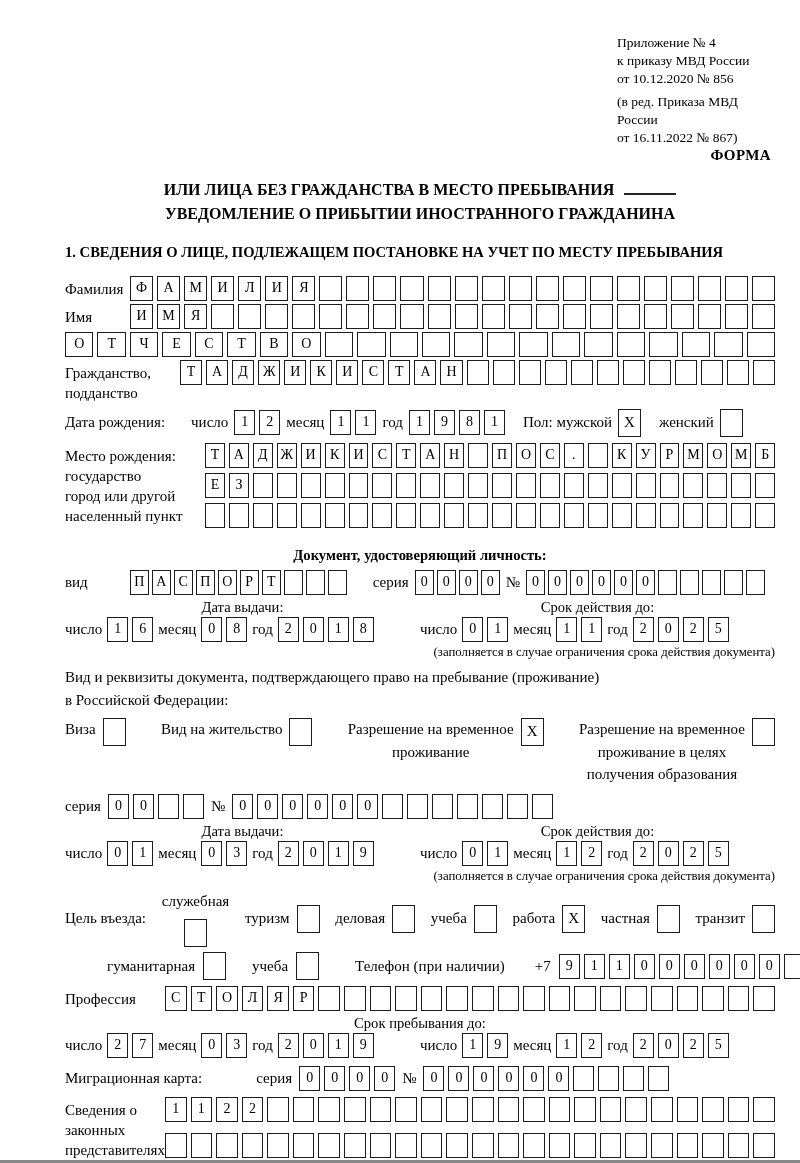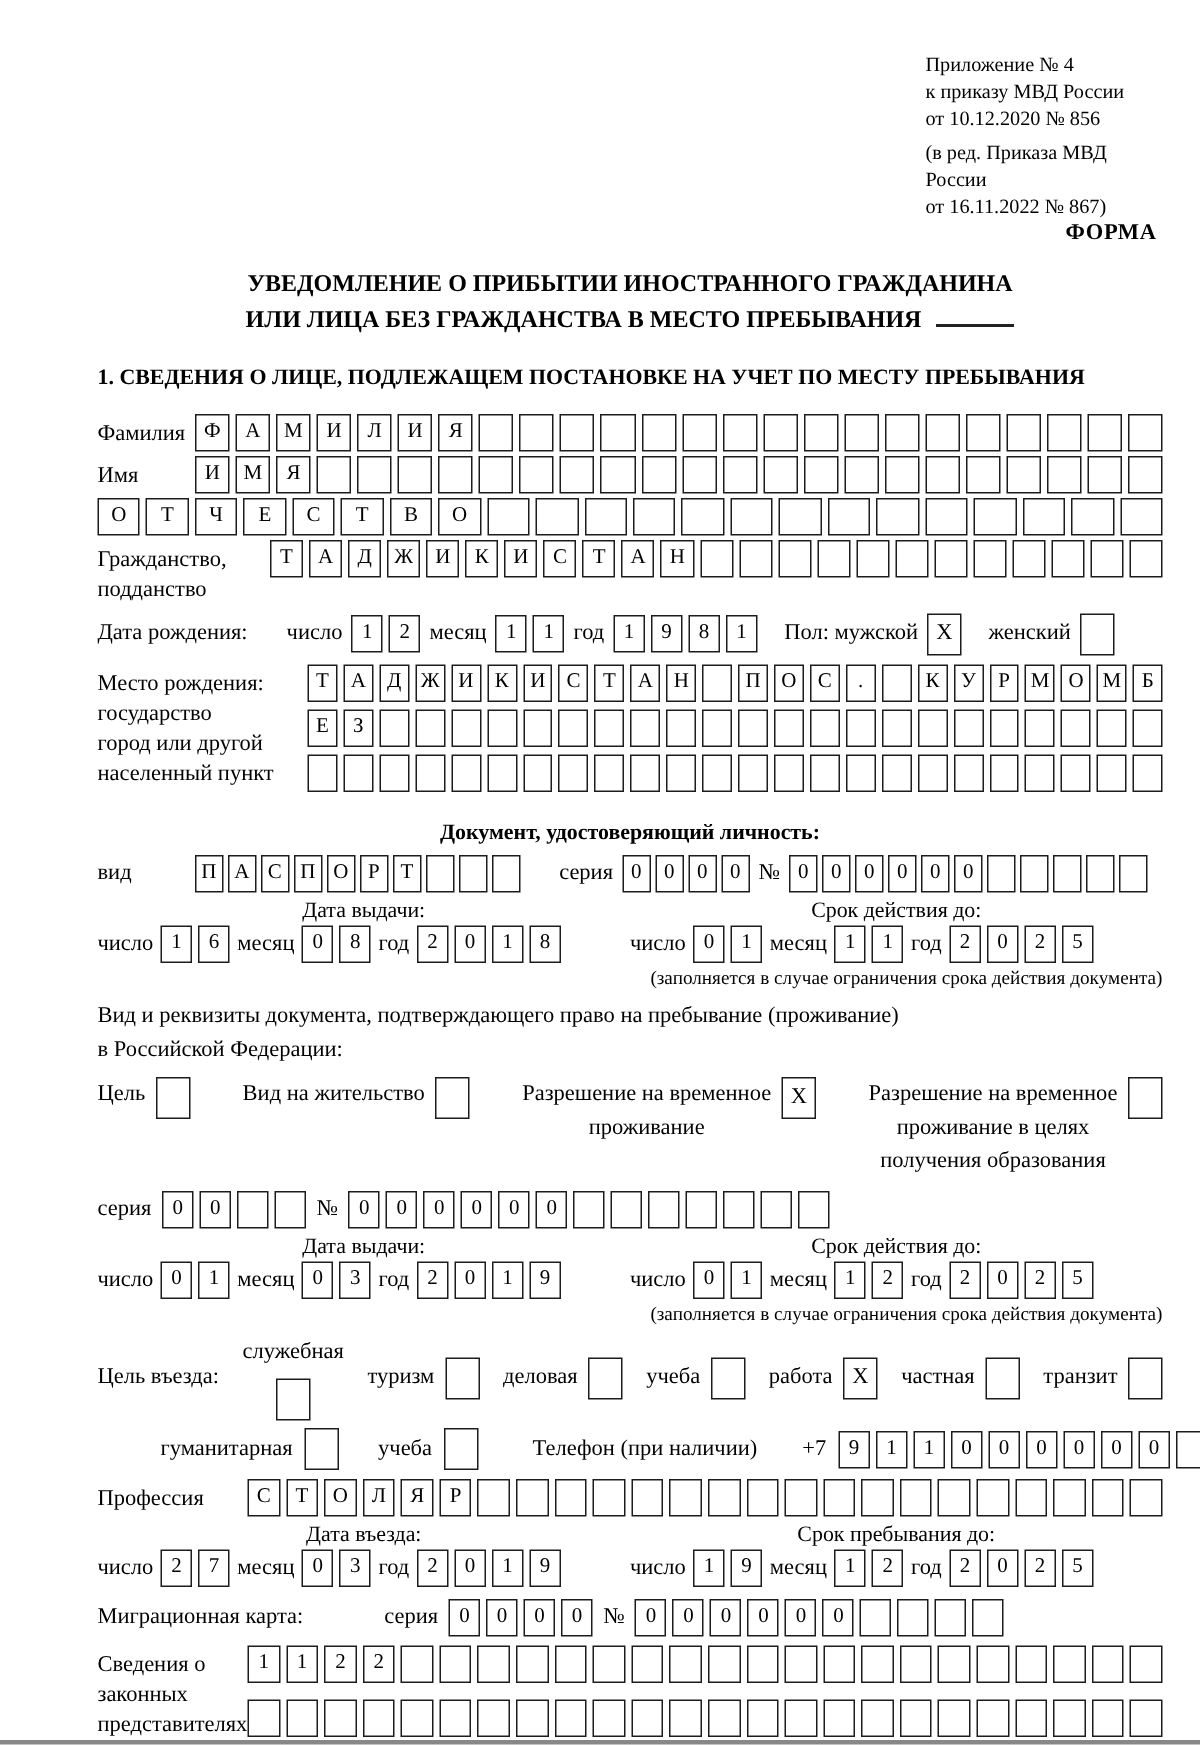--- a/index.html
+++ b/index.html
@@ -58,24 +58,24 @@
     <div>Приложение № 4</div>
     <div>к приказу МВД России</div>
     <div>от 10.12.2020 № 856</div>
     <div class="ref-ed">(в ред. Приказа МВД России</div>
     <div>от 16.11.2022 № 867)</div>
   </div>
 
   <div class="forma">ФОРМА</div>
 
   <div class="title">
-    <div>УВЕДОМЛЕНИЕ О ПРИБЫТИИ ИНОСТРАННОГО ГРАЖДАНИНА</div>
     <div>
       <span>ИЛИ ЛИЦА БЕЗ ГРАЖДАНСТВА В МЕСТО ПРЕБЫВАНИЯ</span><span class="blank"></span>
     </div>
+    <div>УВЕДОМЛЕНИЕ О ПРИБЫТИИ ИНОСТРАННОГО ГРАЖДАНИНА</div>
   </div>
 
   <div class="sec">1. СВЕДЕНИЯ О ЛИЦЕ, ПОДЛЕЖАЩЕМ ПОСТАНОВКЕ НА УЧЕТ ПО МЕСТУ ПРЕБЫВАНИЯ</div>
 
   <div class="row mt15">
     <div class="lbl w65">Фамилия</div>
     <div class="boxrow fill">
         <span class="box">Ф</span>
         <span class="box">А</span>
         <span class="box">М</span>
@@ -400,21 +400,21 @@
   </div>
   <div class="note">(заполняется в случае ограничения срока действия документа)</div>
 
   <div class="intro">
     <div>Вид и реквизиты документа, подтверждающего право на пребывание (проживание)</div>
     <div>в Российской Федерации:</div>
   </div>
 
   <div class="cbrow">
     <div class="cbitem">
-      <span class="t">Цель</span>
+      <span class="t">Виза</span>
       <span class="boxrow cb">
           <span class="box"></span>
         </span>
     </div>
     <div class="cbitem">
       <span class="t">Вид на жительство</span>
       <span class="boxrow cb">
           <span class="box"></span>
         </span>
     </div>
@@ -609,21 +609,20 @@
         <span class="box"></span>
         <span class="box"></span>
         <span class="box"></span>
         <span class="box"></span>
         <span class="box"></span>
         <span class="box"></span>
       </div>
   </div>
 
   <div class="dhead mt6">
-    <div>Дата въезда:</div>
     <div>Срок пребывания до:</div>
   </div>
   <div class="dpair">
     <div class="dline">
       <span class="t">число</span>
       <span class="boxrow">
           <span class="box">2</span>
           <span class="box">7</span>
         </span>
       <span class="t">месяц</span>

